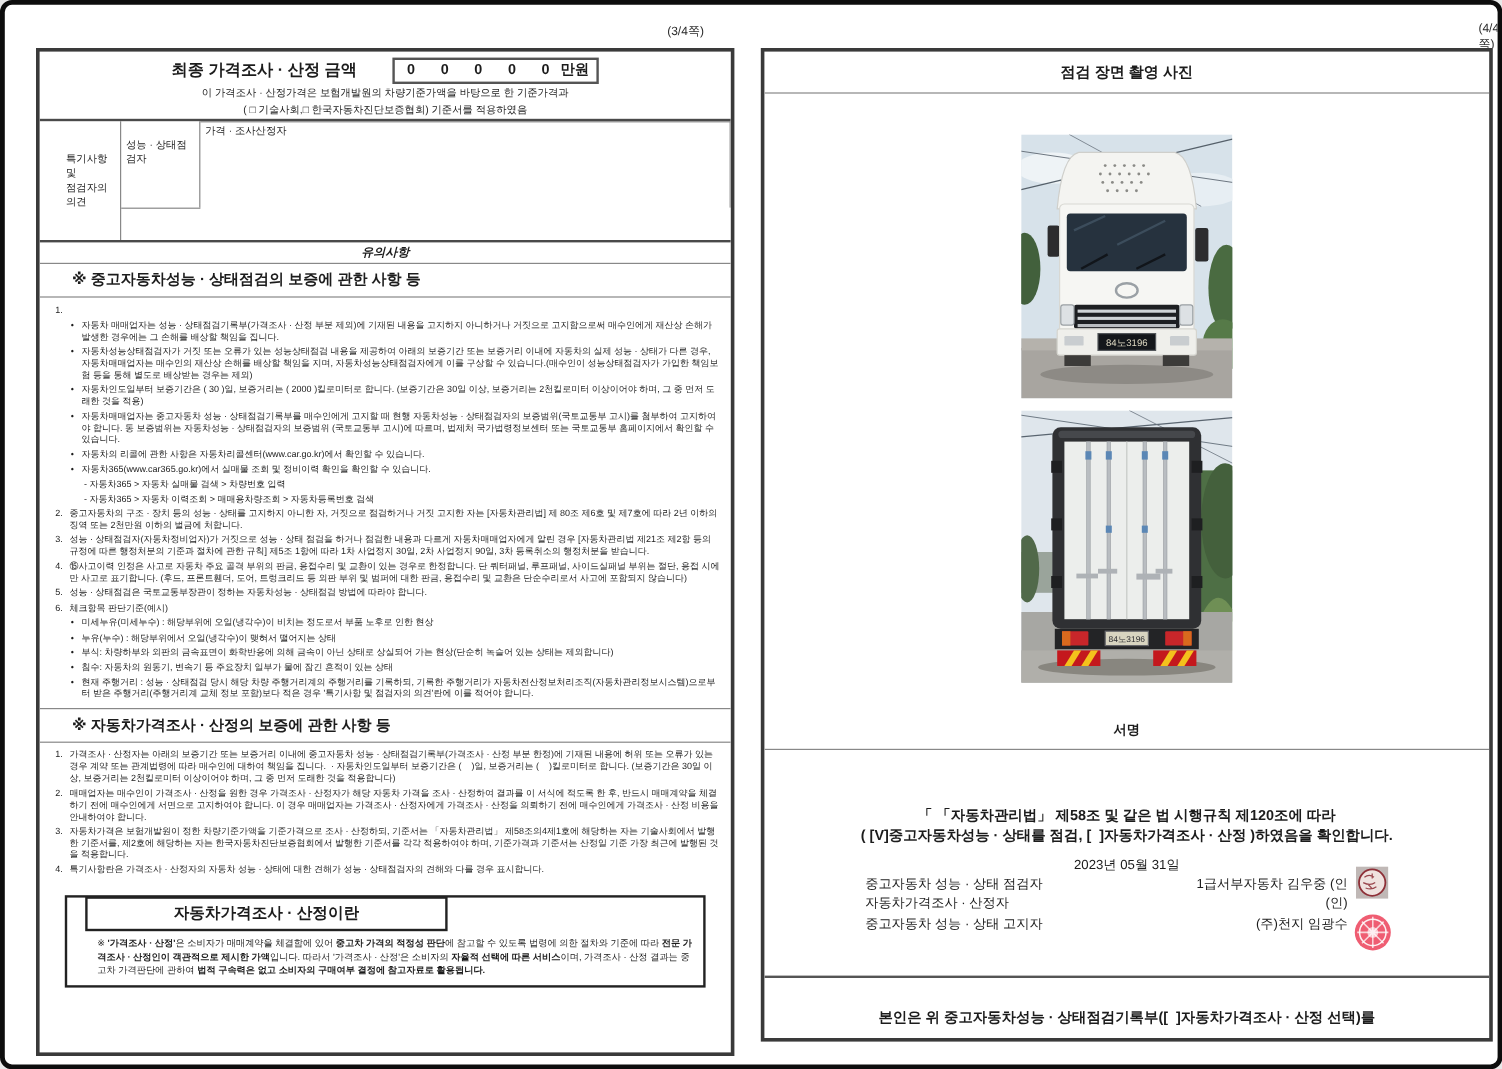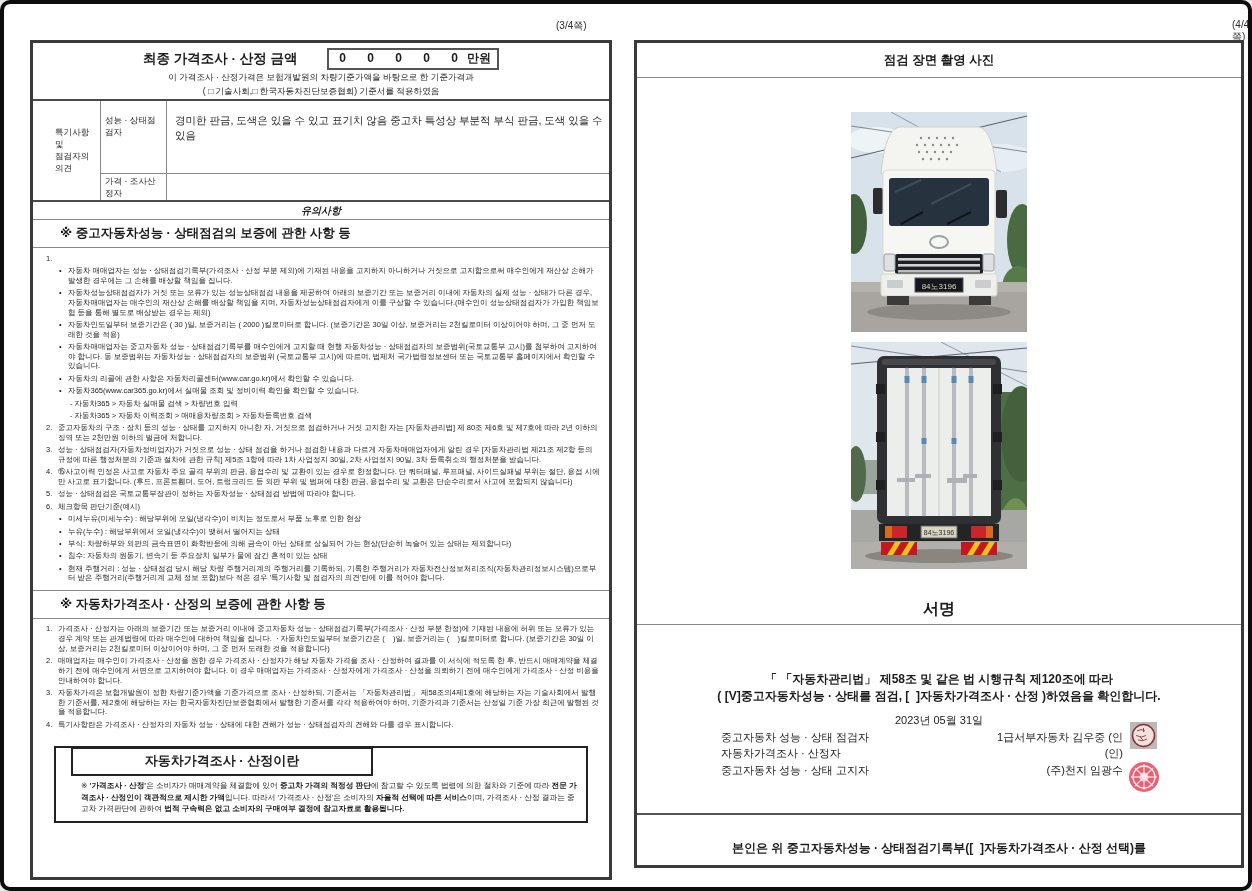--- a/index.html
+++ b/index.html
@@ -41,21 +41,21 @@
     text-align:center;font-size:13px;font-weight:bold;padding:3px 0 4px;}
   .def-text{padding:4px 9px 6px;font-size:7.7px;line-height:1.5;}
 
   
   .page-right{position:absolute;left:630px;top:36px;width:610px;height:828px;border:3px solid #3a3a3a;
     box-sizing:border-box;background:#fff;display:flex;flex-direction:column;overflow:hidden;gap:16px;}
   .photo-hd{flex:none;height:34px;line-height:34px;text-align:center;font-weight:bold;font-size:12.5px;border-bottom:1px solid #888;}
   .photo-area{flex:none;height:484px;display:flex;flex-direction:column;align-items:center;padding-top:18px;box-sizing:border-box;}
   .photo{flex:none;}
   .photo + .photo{margin-top:10px;}
-  .sign-hd{flex:none;height:30px;line-height:30px;text-align:center;font-weight:bold;font-size:16px;border-bottom:1px solid #888;}
+  .sign-hd{flex:none;height:30px;line-height:30px;text-align:center;font-weight:bold;font-size:11px;border-bottom:1px solid #888;}
   .sign-body{flex:none;height:156px;padding-top:30px;box-sizing:border-box;text-align:center;}
   .sign-st{font-size:12px;font-weight:bold;line-height:1.45;white-space:pre-wrap;}
   .sign-date{font-size:11px;margin-top:7px;}
   .sign-rows{margin-top:1px;}
   .sign-row{position:relative;display:flex;justify-content:space-between;margin:0 118px 0 84px;
     font-size:11px;line-height:16.5px;text-align:left;}
   .stamp{position:absolute;}
   .stamp.sq{right:-34px;top:-7px;}
   .stamp.rd{right:-38px;top:-2px;}
   .confirm{flex:1;border-top:2px solid #555;text-align:center;padding-top:24px;box-sizing:border-box;}
@@ -80,21 +80,20 @@
       <div class="price-note">이 가격조사 · 산정가격은 보험개발원의 차량기준가액을 바탕으로 한 기준가격과</div>
       <div class="price-note">( □ 기술사회,□ 한국자동차진단보증협회) 기준서를 적용하였음</div>
     </div>
 
     <div class="sec-opinion">
       <div class="op-rowlabel">
         <span>특기사항 및</span>
         <span>점검자의 의견</span>
       </div>
       <div class="op-sub">성능 · 상태점검자</div>
-      <div class="op-val">경미한 판금, 도색은 있을 수 있고 표기치 않음 중고차 특성상 부분적 부식 판금, 도색 있을 수 있음</div>
       <div class="op-sub2">가격 · 조사산정자</div>
       <div class="op-val op-val2"></div>
     </div>
 
     <div class="notice-hd">유의사항</div>
 
     <div class="sec-title">※ 중고자동차성능 · 상태점검의 보증에 관한 사항 등</div>
     <div class="sec-body">
         <div class="li">
           <span class="ln">1.</span>

